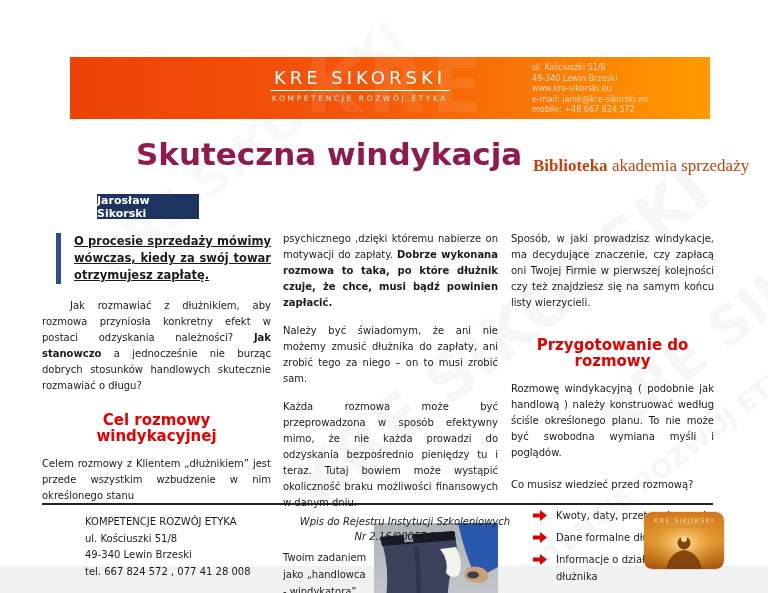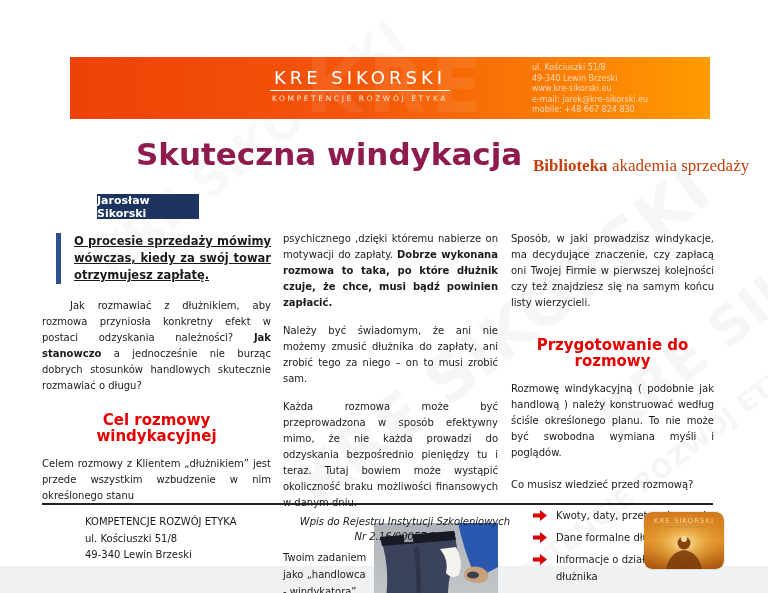--- a/index.html
+++ b/index.html
@@ -77,21 +77,21 @@
     <div class="banner-wm">KRE</div>
     <div class="logo">
       <div class="logo-title">KRE SIKORSKI</div>
       <div class="logo-sub">KOMPETENCJE ROZWÓJ ETYKA</div>
     </div>
     <div class="banner-contact">
       <div>ul. Kościuszki 51/8</div>
       <div>49-340 Lewin Brzeski</div>
       <div>www.kre-sikorski.eu</div>
       <div>e-mail: jarek@kre-sikorski.eu</div>
-      <div>mobile: +48 667 824 830</div>
+      <div>mobile: +48 667 824 572</div>
     </div>
   </div>
 
   <div class="doc-title">Skuteczna windykacja</div>
   <div class="library"><b>Biblioteka</b><span> akademia sprzedaży</span></div>
   <div class="author-box">Jarosław Sikorski</div>
 
   <div class="col col1">
     <div class="quote">
       <div class="quote-bar"></div>
@@ -151,20 +151,21 @@
         </li>
 
     </ul>
   </div>
 
   <div class="footer-line"></div>
   <div class="footer-left">
     <div>KOMPETENCJE ROZWÓJ ETYKA</div>
     <div>ul. Kościuszki 51/8</div>
     <div>49-340 Lewin Brzeski</div>
+    <div>tel. 667 824 572 , 077 41 28 008</div>
   </div>
   <div class="footer-center">
     <div>Wpis do Rejestru Instytucji Szkoleniowych</div>
     <div>Nr 2.16/00057/2008</div>
   </div>
   <div class="card">
     <svg width="80" height="57" viewBox="0 0 80 57">
       <defs>
         <linearGradient id="cardG" x1="0" y1="0" x2="0" y2="1">
           <stop offset="0" stop-color="#d2791c"></stop>

